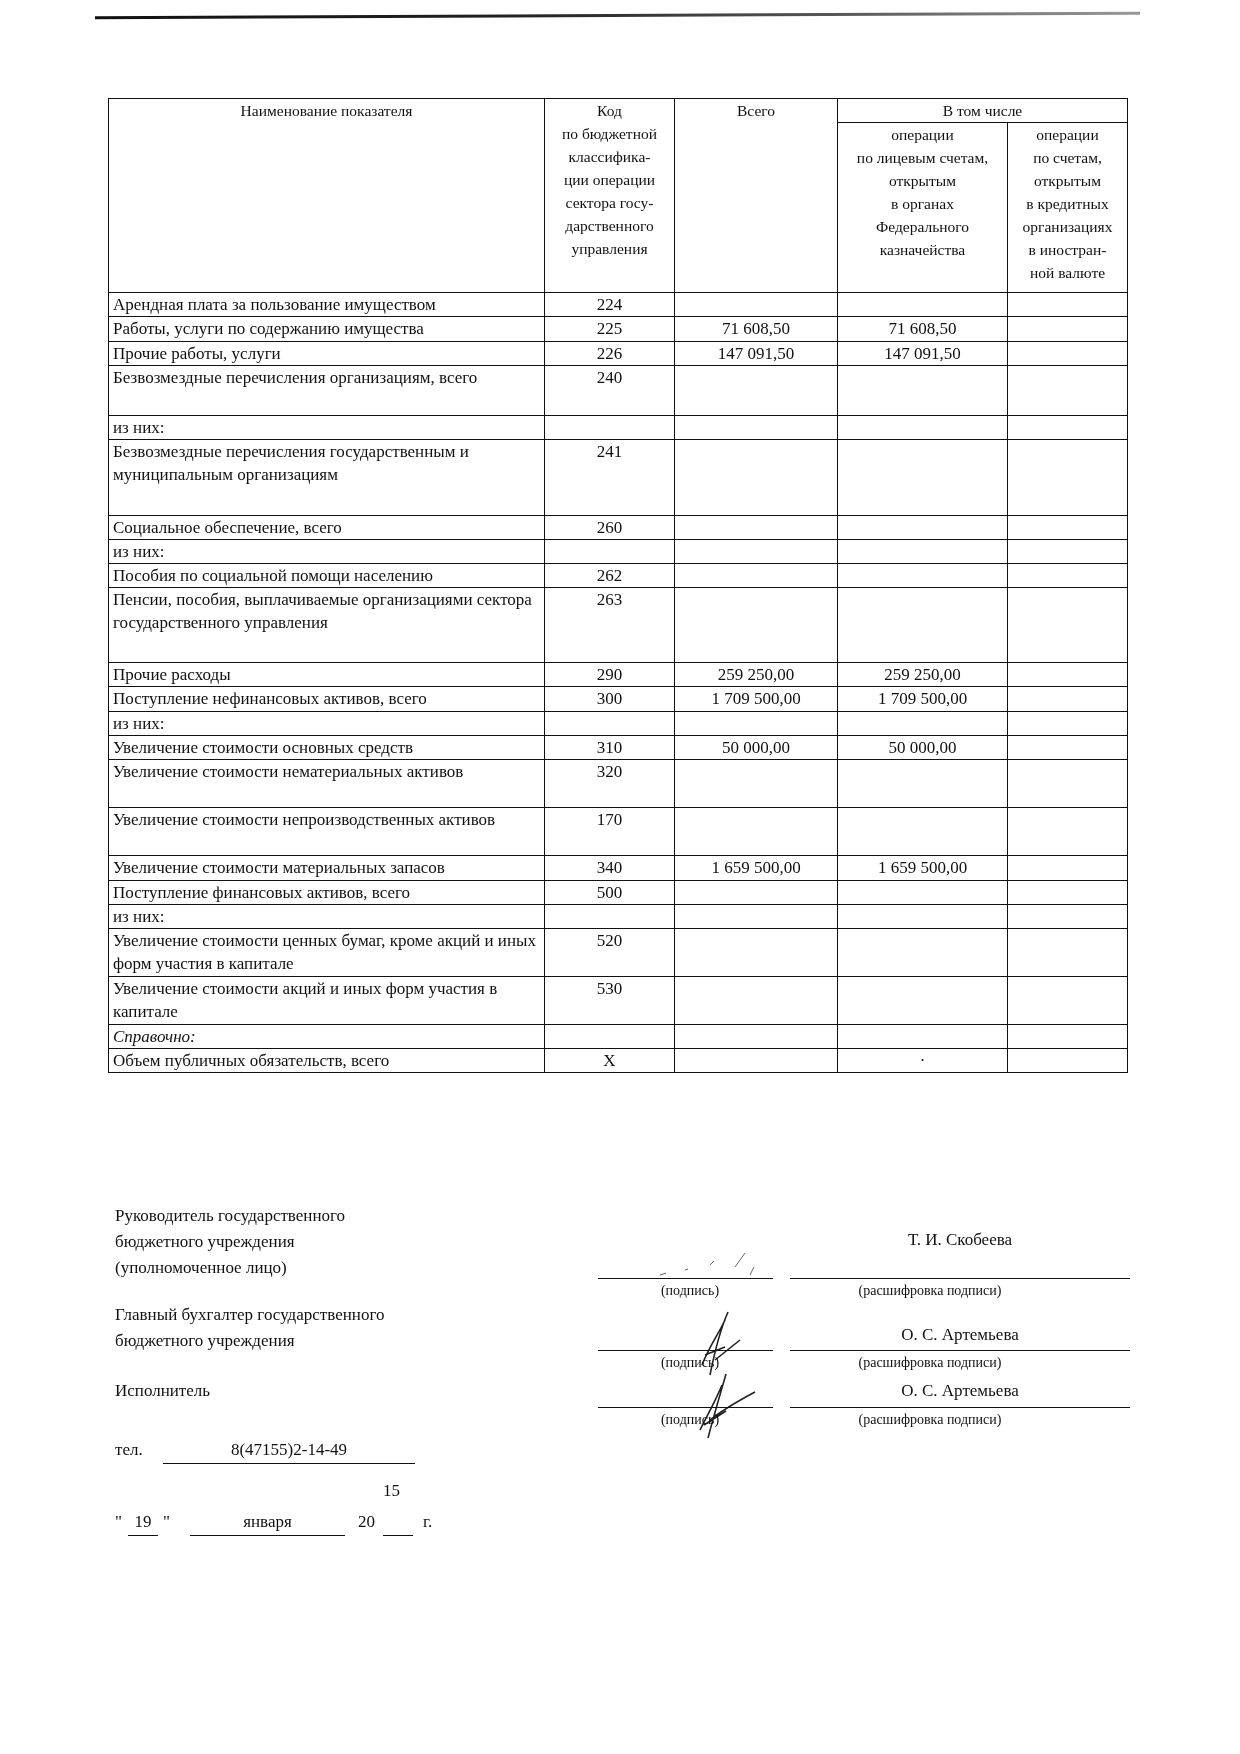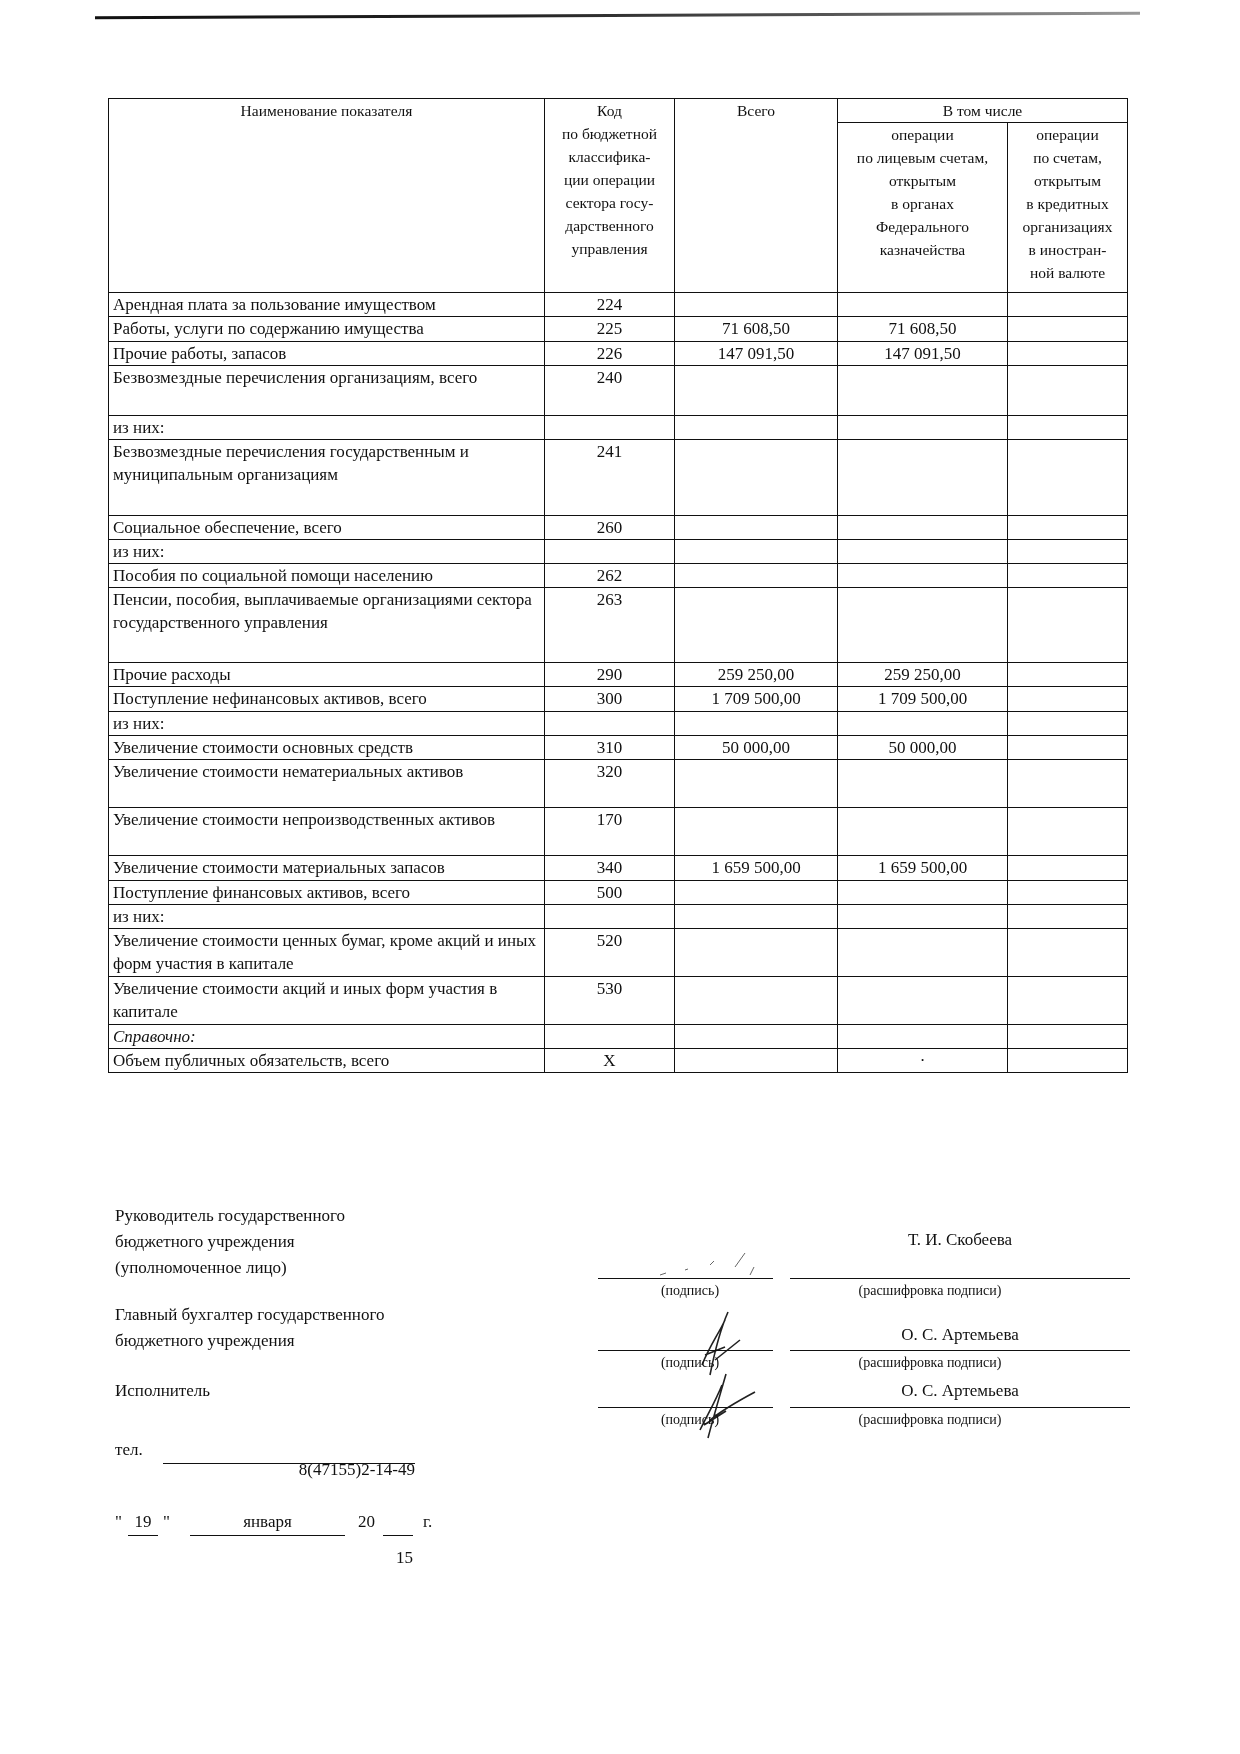--- a/index.html
+++ b/index.html
@@ -84,21 +84,21 @@
         <td class="num"></td>
       </tr>
       <tr style="height: 25px;">
         <td class="name">Работы, услуги по содержанию имущества</td>
         <td class="code">225</td>
         <td class="num">71 608,50</td>
         <td class="num">71 608,50</td>
         <td class="num"></td>
       </tr>
       <tr style="height: 24px;">
-        <td class="name">Прочие работы, запасов</td>
+        <td class="name">Прочие работы, услуги</td>
         <td class="code">226</td>
         <td class="num">147 091,50</td>
         <td class="num">147 091,50</td>
         <td class="num"></td>
       </tr>
       <tr style="height: 50px;">
         <td class="name">Безвозмездные перечисления организациям, всего</td>
         <td class="code">240</td>
         <td class="num"></td>
         <td class="num"></td>
@@ -271,25 +271,25 @@
 <svg class="scribble" style="left:680px; top:1370px;" width="80" height="70">
   <path d="M28 68 C 34 45, 40 25, 46 4 M20 60 C 30 40, 36 30, 42 15 M30 50 C 45 38, 60 30, 75 22 M24 55 l22 -14" stroke="#222" stroke-width="1.6" fill="none"></path>
 </svg>
 <div class="sig-line" style="left:598px; top:1407px; width:175px;"></div>
 <div class="caption" style="left:640px; top:1412px; width:100px;">(подпись)</div>
 <div class="decode" style="left:790px; top:1381px; width:340px;">О. С. Артемьева</div>
 <div class="sig-line" style="left:790px; top:1407px; width:340px;"></div>
 <div class="caption" style="left:790px; top:1412px; width:280px;">(расшифровка подписи)</div>
 
 <div class="inline-text" style="left:115px; top:1440px;">тел.</div>
-<div class="inline-text" style="left:163px; top:1440px; width:252px; text-align:right;margin-top:20px;">8(47155)2-14-49</div>
+<div class="inline-text" style="left:163px; top:1440px; width:252px; text-align:center;">8(47155)2-14-49</div>
 <div class="uline" style="left:163px; top:1463px; width:252px;"></div>
 
 <div class="inline-text" style="left:115px; top:1512px;">"</div>
 <div class="inline-text" style="left:128px; top:1512px; width:30px; text-align:center;">19</div>
 <div class="uline" style="left:128px; top:1535px; width:30px;"></div>
 <div class="inline-text" style="left:163px; top:1512px;">"</div>
 <div class="inline-text" style="left:190px; top:1512px; width:155px; text-align:center;">января</div>
 <div class="uline" style="left:190px; top:1535px; width:155px;"></div>
 <div class="inline-text" style="left:358px; top:1512px;">20</div>
-<div class="inline-text" style="left:383px; top:1548px; width:30px; text-align:right;">15</div>
+<div class="inline-text" style="left:383px; top:1481px; width:30px; text-align:left;">15</div>
 <div class="uline" style="left:383px; top:1535px; width:30px;"></div>
 <div class="inline-text" style="left:423px; top:1512px;">г.</div>
 
 </body></html>

